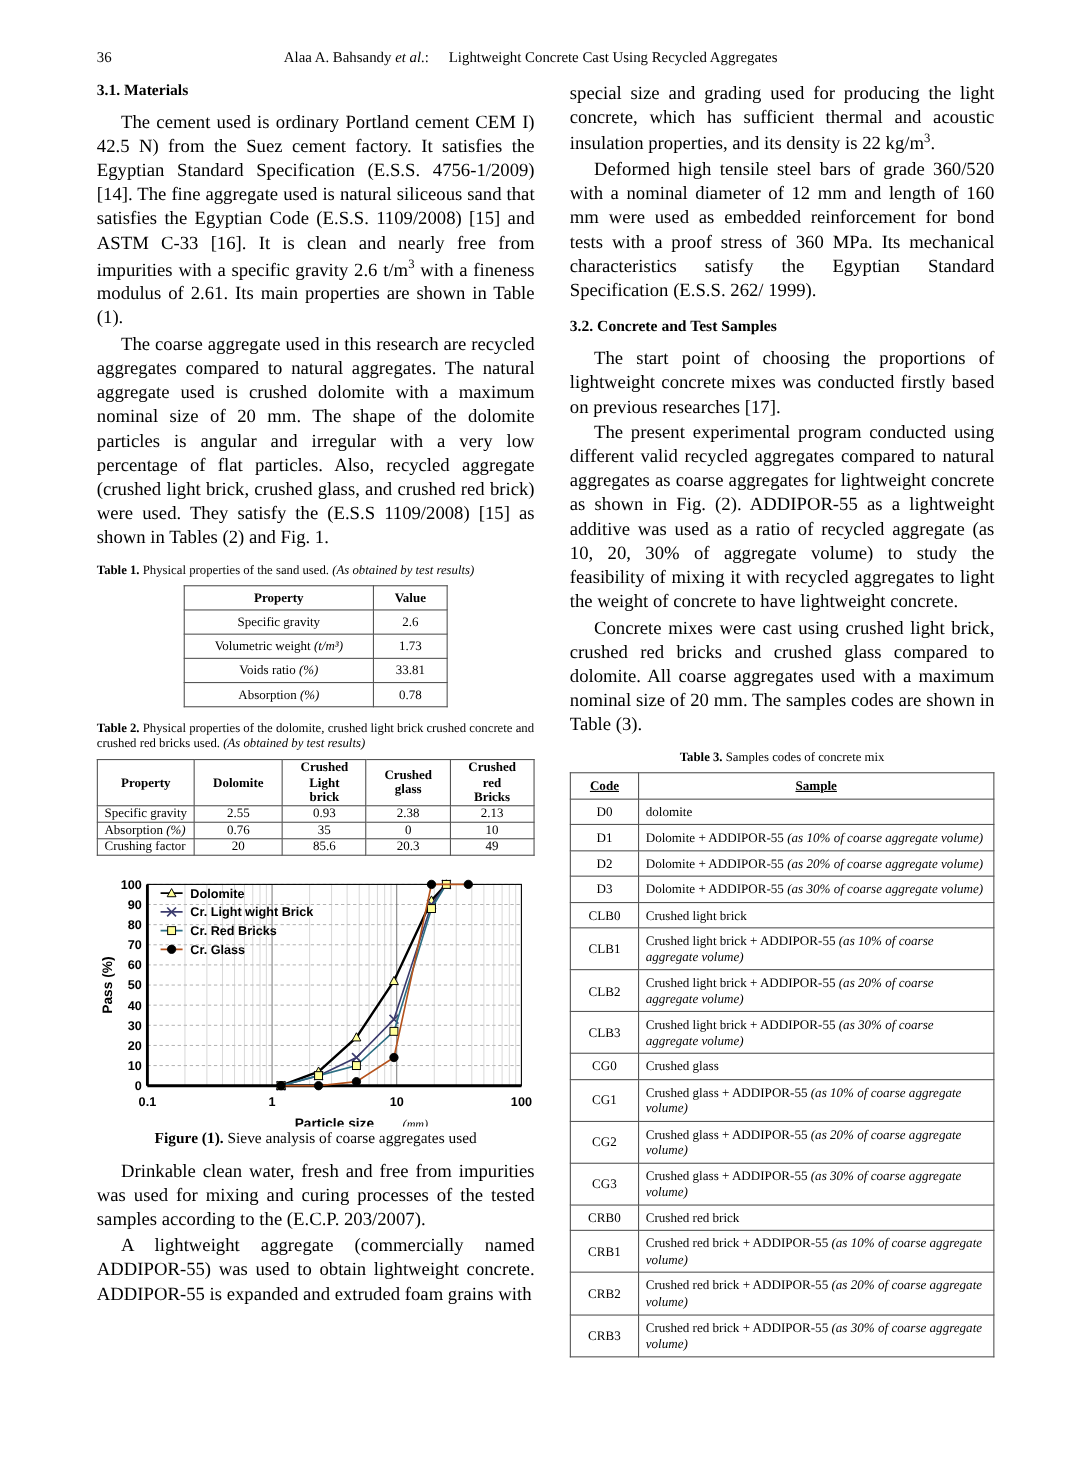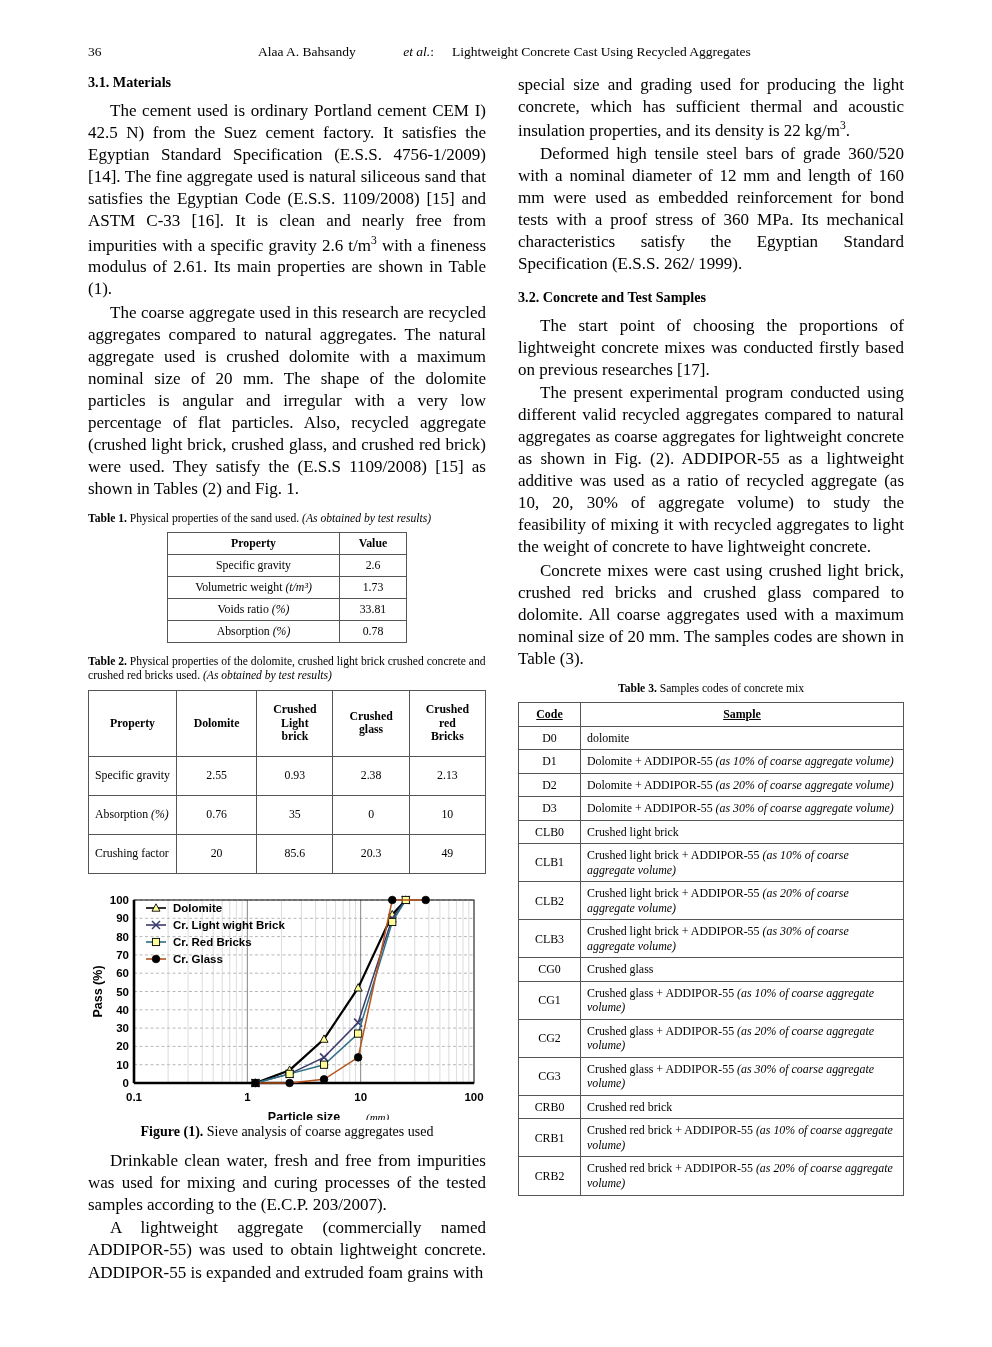--- a/index.html
+++ b/index.html
@@ -14,21 +14,21 @@
   }
   .page { position:absolute; inset:0; padding: 44px 88px 30px 88px; }
 
   
   .runhead {
     display:flex; align-items:baseline;
     font-size: 13.5px; height: 30px;
   }
   .runhead .pageno { width: 170px; }
   .runhead .authors { white-space:nowrap; }
-  .runhead .authors .ital { font-style: italic; margin-left: 44px; }
+  .runhead .authors .ital { font-style: italic; }
   .runhead .title { margin-left: 18px; white-space:nowrap; }
 
   
   .cols { display:flex; gap: 32px; }
   .col { width: 398px; }
 
   h3.sec {
     font-size: 14.2px; font-weight: bold; margin: 0 0 9px 0;
     font-family: "Liberation Serif", serif;
   }
@@ -56,21 +56,21 @@
     border: 1px solid #555; font-size: 11.8px;
     text-align:center; padding: 4px 4px; line-height:1.1;
   }
   .t1 th { font-weight: bold; }
   .t1 td.prop { width: 172px; }
   .t1 .ital { font-style: italic; }
 
   .t2 { width: 100%; }
   .t2 th, .t2 td {
     border: 1px solid #555; font-size: 11.8px;
-    text-align:center; padding: 12px 3px; line-height:1.18;
+    text-align:center; padding: 0 3px; line-height:1.18;
   }
   .t2 th { font-weight:bold; }
   .t2 td.lcell { text-align:left; padding-left:6px; }
   .t2 .ital { font-style: italic; }
 
   .t3 { width: 100%; }
   .t3 th, .t3 td {
     border: 1px solid #555; font-size: 11.9px;
     padding: 4px 6px; line-height: 1.22; vertical-align: middle;
   }
@@ -387,17 +387,21 @@
               <td class="samp">Crushed red brick</td>
             </tr>
             <tr>
               <td class="code">CRB1</td>
               <td class="samp">Crushed red brick + ADDIPOR-55 <span class="ital">(as 10% of coarse aggregate volume)</span></td>
             </tr>
             <tr>
               <td class="code">CRB2</td>
               <td class="samp">Crushed red brick + ADDIPOR-55 <span class="ital">(as 20% of coarse aggregate volume)</span></td>
             </tr>
+            <tr>
+              <td class="code">CRB3</td>
+              <td class="samp">Crushed red brick + ADDIPOR-55 <span class="ital">(as 30% of coarse aggregate volume)</span></td>
+            </tr>
           </tbody>
       </table>
     </div>
   </div>
 </div>
 
 </body></html>

